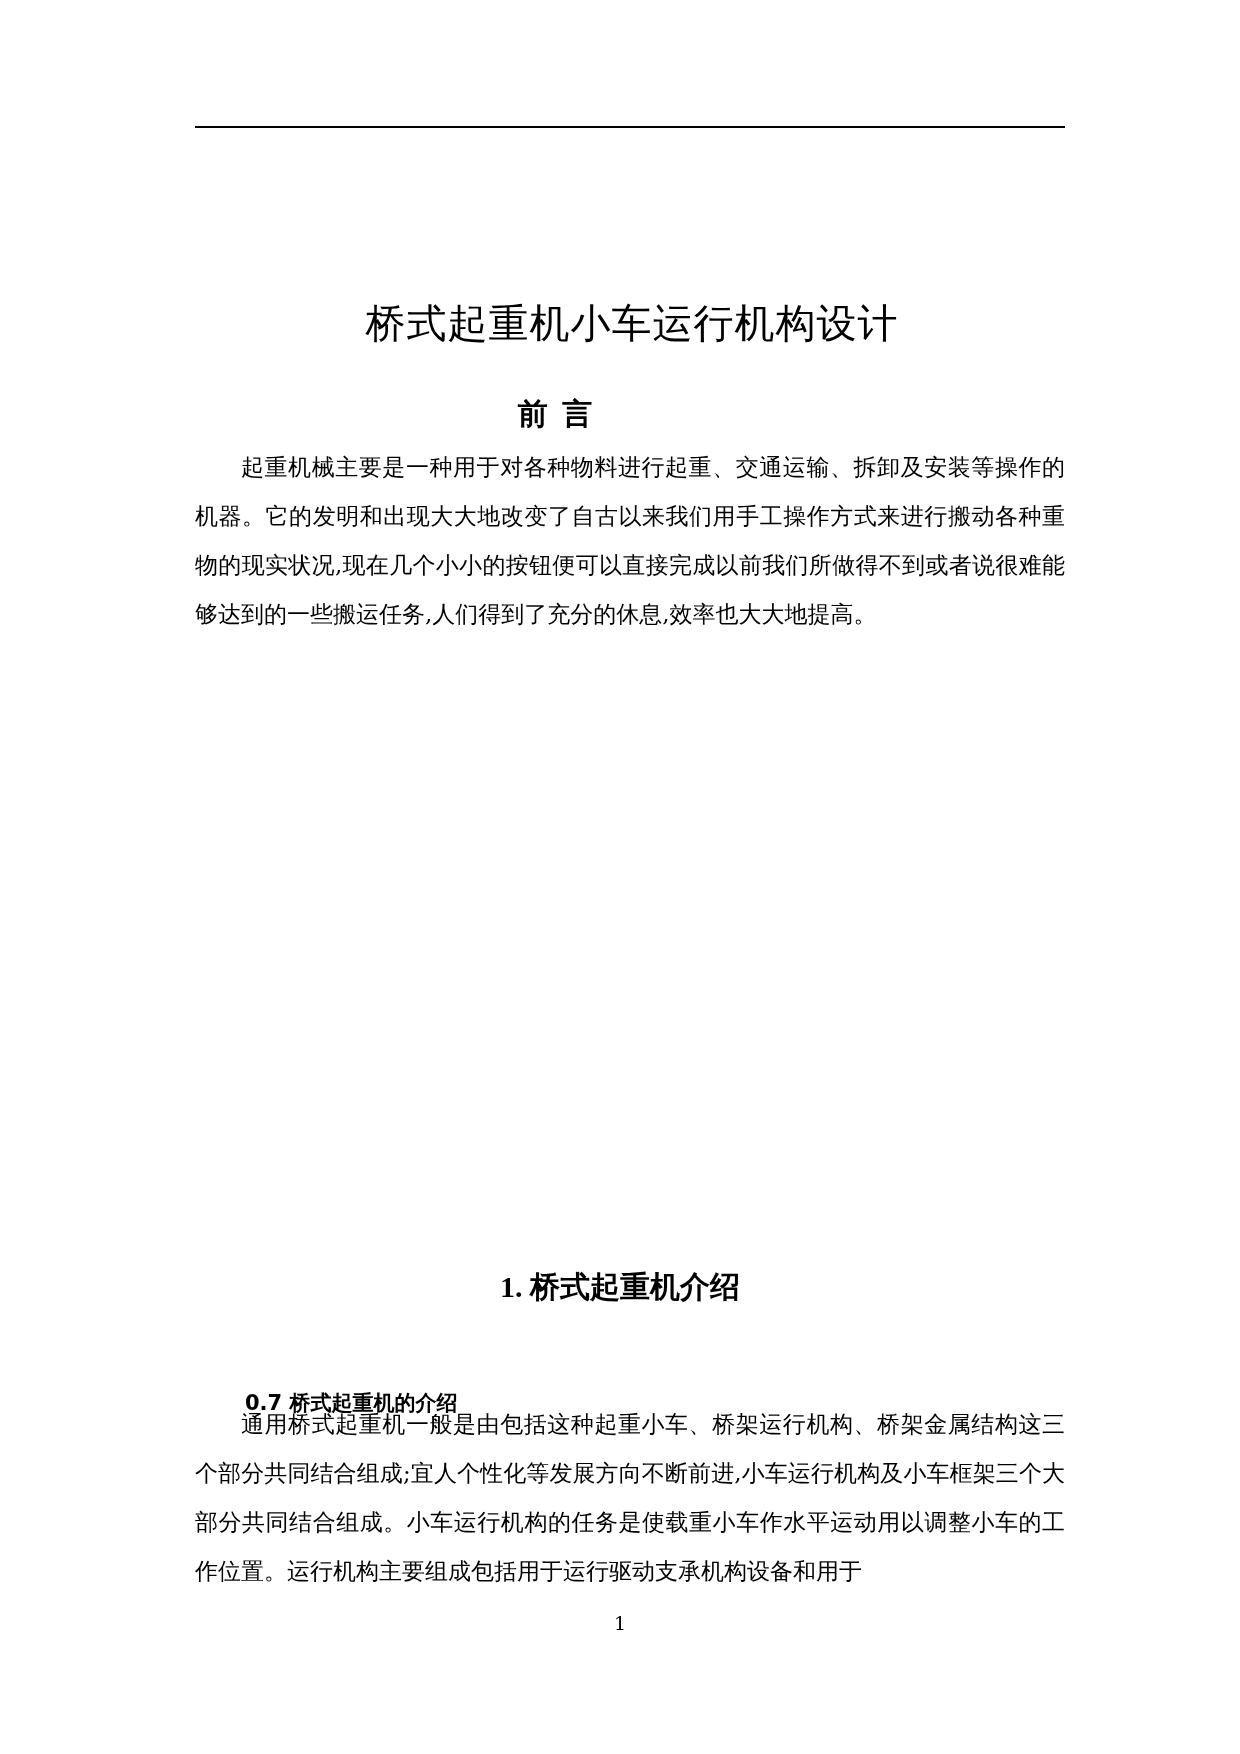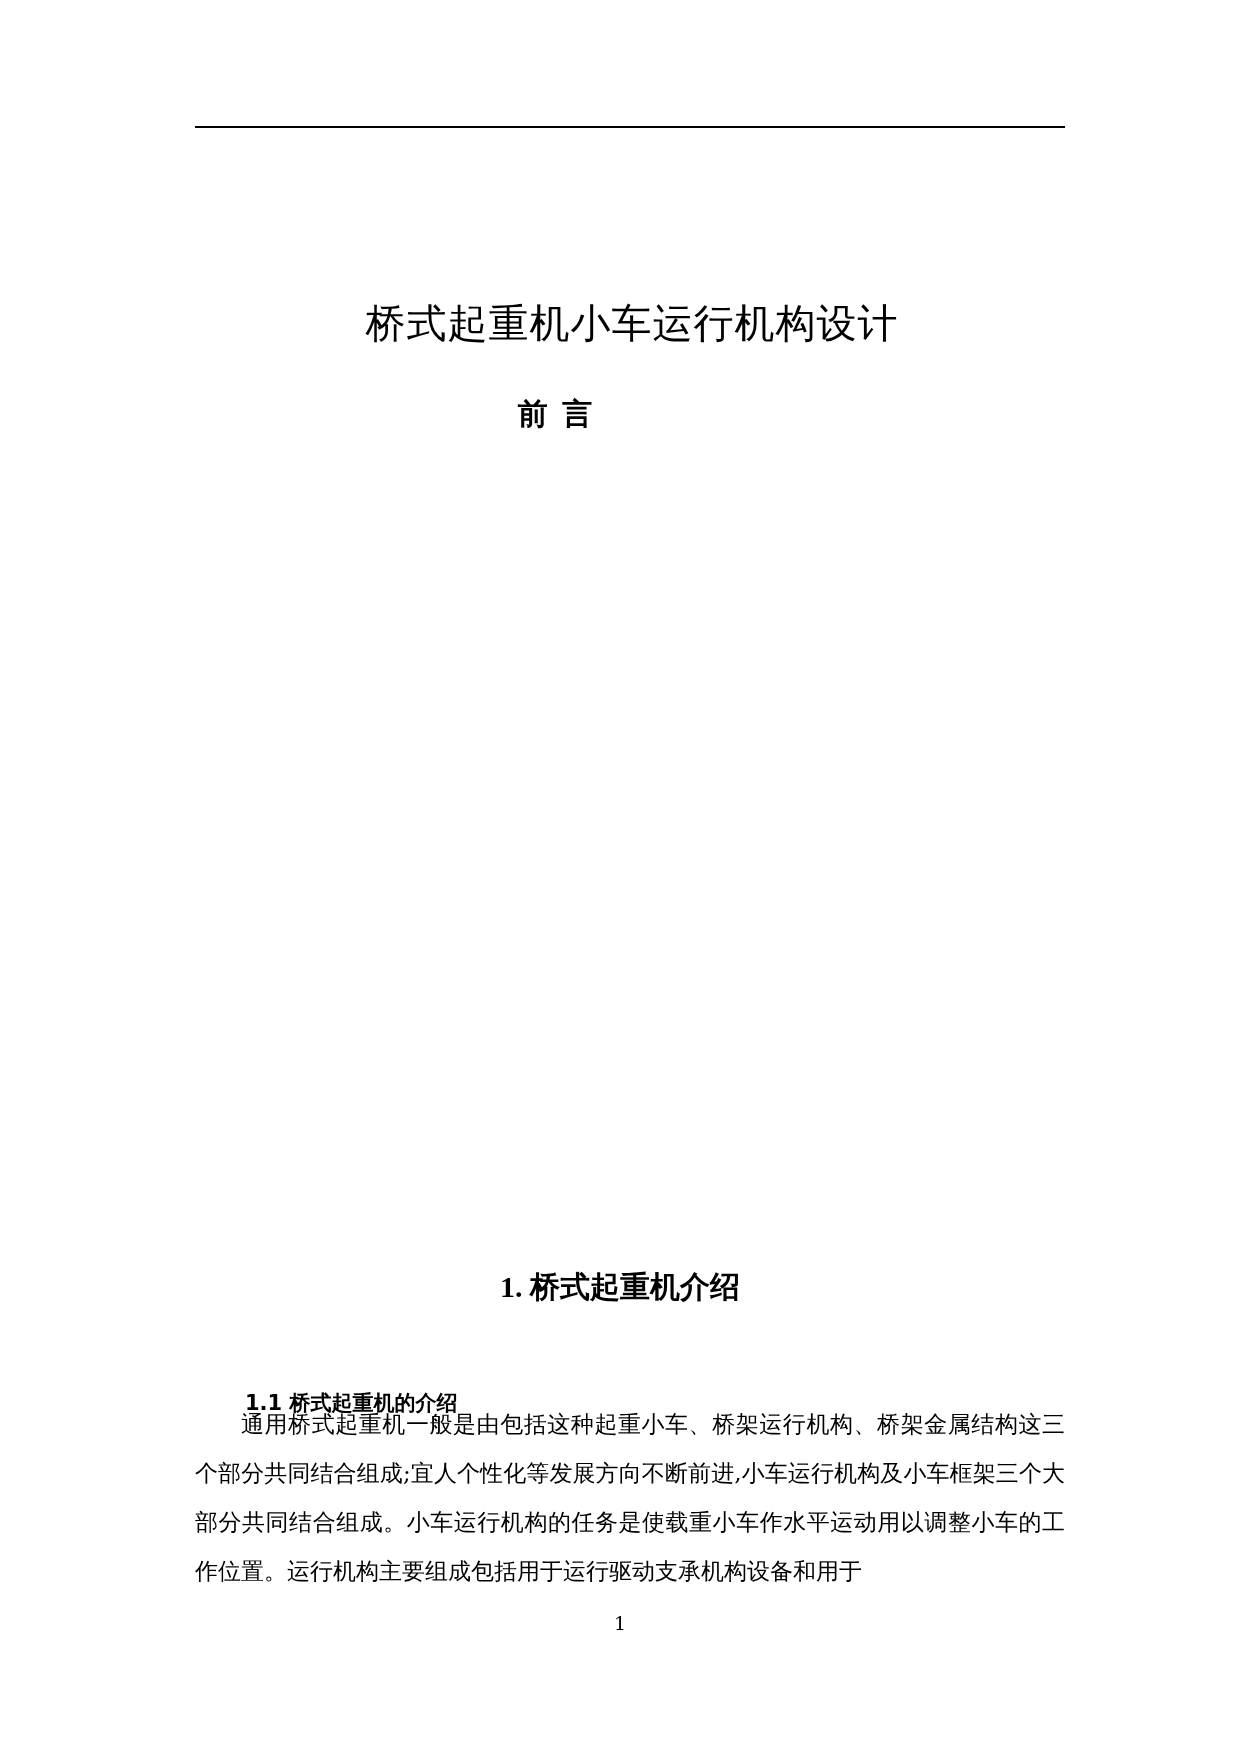--- a/index.html
+++ b/index.html
@@ -24,23 +24,24 @@
 </head>
 <body>
 
 <div class="header-rule"></div>
 
 <h1 class="doc-title">桥式起重机小车运行机构设计</h1>
 
 <h2 class="preface-title">前 言</h2>
 
 <div class="body-block" style="top:443px;">
+  <p>起重机械主要是一种用于对各种物料进行起重、交通运输、拆卸及安装等操作的机器。它的发明和出现大大地改变了自古以来我们用手工操作方式来进行搬动各种重物的现实状况,现在几个小小的按钮便可以直接完成以前我们所做得不到或者说很难能够达到的一些搬运任务,人们得到了充分的休息,效率也大大地提高。</p>
 </div>
 
 <h2 class="section-title">1. 桥式起重机介绍</h2>
 
-<h3 class="subsection-title">1.1  桥式起重机的介绍</h3>
+<h3 class="subsection-title">0.7  桥式起重机的介绍</h3>
 
 <div class="body-block" style="top:1400px;">
   <p>通用桥式起重机一般是由包括这种起重小车、桥架运行机构、桥架金属结构这三个部分共同结合组成;宜人个性化等发展方向不断前进,小车运行机构及小车框架三个大部分共同结合组成。小车运行机构的任务是使载重小车作水平运动用以调整小车的工作位置。运行机构主要组成包括用于运行驱动支承机构设备和用于</p>
 </div>
 
 <div class="page-number">1</div>
 
 </body></html>

